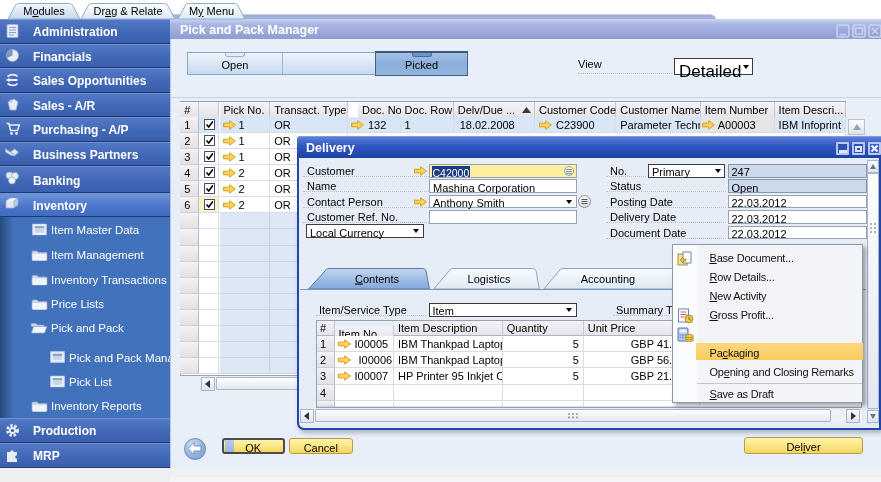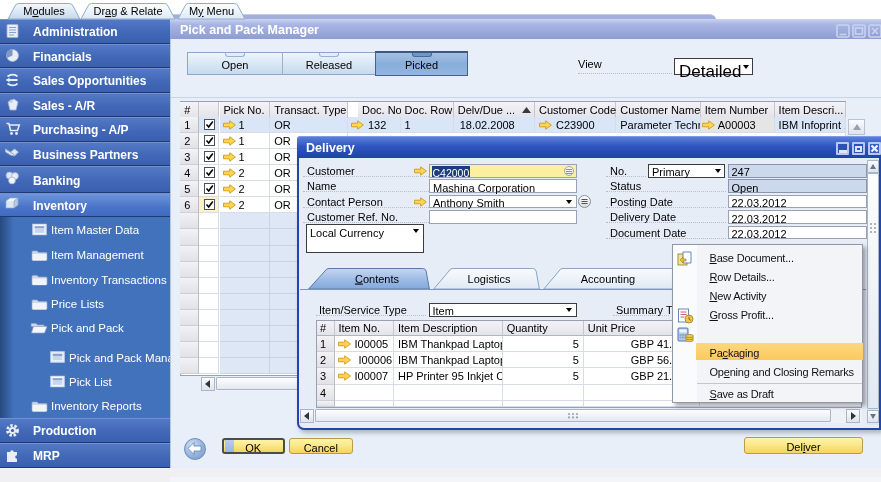--- a/index.html
+++ b/index.html
@@ -258,24 +258,20 @@
       <rect x="19.5" y="4" width="7" height="6"></rect>
   <rect x="33" y="1" width="12" height="12" rx="1.5"></rect>
       <path d="M36 4 l6 6 M42 4 l-6 6"></path>
  </g>
 </svg>
 
 <div class="a" id="segbar">
  <div class="seg" style="left:0;width:95px;">
       <div class="notch"></div>
       <span>Open</span>
-    </div>
- <div class="seg" style="left:95px;width:93px;">
-      <div class="notch"></div>
-      <span>Released</span>
     </div>
 </div>
 <div class="a" id="segsel">
     <div class="notch"></div>
     <span>Picked</span>
   </div>
 <div class="t dotu" style="left:578px;top:59px;width:94px;padding-bottom:3px;">View</div>
 <div class="combo" style="left:674px;top:58px;width:79px;height:17px;">
     <span>Detailed</span>
     <b class="carat"></b>
@@ -571,21 +567,21 @@
 <div class="inp" style="left:429px;top:194.8px;width:148px;height:13.5px;padding-left:40px;">
     <i>Anthony Smith</i>
  <b class="carat" style="top:4px;right:4px;"></b>
   </div>
 <div class="a" style="left:578px;top:195px;width:13px;height:13px;border-radius:50%;background:linear-gradient(#fdfdfd,#d8dadf);border:1px solid #8a9098;">
     <svg width="11" height="11" style="position:absolute;left:0;top:0;">
       <path d="M2.5 3.5 h6 M2.5 5.5 h6 M2.5 7.5 h6" stroke="#555" stroke-width="1"></path>
     </svg>
   </div>
 <div class="inp" style="left:429px;top:210.2px;width:148px;height:13.5px;"></div>
-<div class="inp" style="left:306px;top:224.4px;width:118px;height:29px;border-color:#3c3c3c;">
+<div class="inp" style="left:306px;top:224.4px;width:118px;height:14px;border-color:#3c3c3c;">
     <i>Local Currency</i>
     <b class="carat" style="top:4px;right:4px;"></b>
   </div>
 
 <div class="t flabel dotu" style="left:606px;top:164px;width:40px;height:13px;padding:2px 0 0 4px;">No.</div>
 <div class="t flabel dotu" style="left:606px;top:179.4px;width:120px;height:13px;padding:2px 0 0 4px;">Status</div>
 <div class="t flabel dotu" style="left:606px;top:194.8px;width:120px;height:13px;padding:2px 0 0 4px;">Posting Date</div>
 <div class="t flabel dotu" style="left:606px;top:210.2px;width:120px;height:13px;padding:2px 0 0 4px;">Delivery Date</div>
 <div class="t flabel dotu" style="left:606px;top:225.6px;width:120px;height:13px;padding:2px 0 0 4px;">Document Date</div>
 <div class="inp" style="left:648px;top:163.8px;width:76.5px;height:13.8px;border-color:#3c3c3c;">
@@ -651,21 +647,21 @@
 <div class="t flabel dotu" style="left:316px;top:303px;width:110px;height:13px;padding:2px 0 0 3px;">Item/Service Type</div>
 <div class="inp" style="left:428.5px;top:302.5px;width:148px;height:14px;border-color:#3c3c3c;">
     <i>Item</i>
     <b class="carat" style="top:4px;right:4px;"></b>
   </div>
 <div class="t flabel dotu" style="left:613px;top:303px;width:56px;height:13px;padding:2px 0 0 3px;">Summary Type</div>
 <div class="a" style="left:316px;top:320px;width:546px;">
 <div class="hc" style="left:0px;width:18.5px;height:16px;">
       <i>#</i>
     </div>
-<div class="hc" style="left:18.5px;width:59.5px;height:16px;">
+<div class="hc" style="left:18.5px;width:59.5px;height:16px;margin-top:6px;">
       <i>Item No.</i>
     </div>
 <div class="hc" style="left:78px;width:108.7px;height:16px;">
       <i>Item Description</i>
     </div>
 <div class="hc" style="left:186.7px;width:81.1px;height:16px;">
       <i>Quantity</i>
     </div>
 <div class="hc" style="left:267.8px;width:116.2px;height:16px;">
       <i>Unit Price</i>

